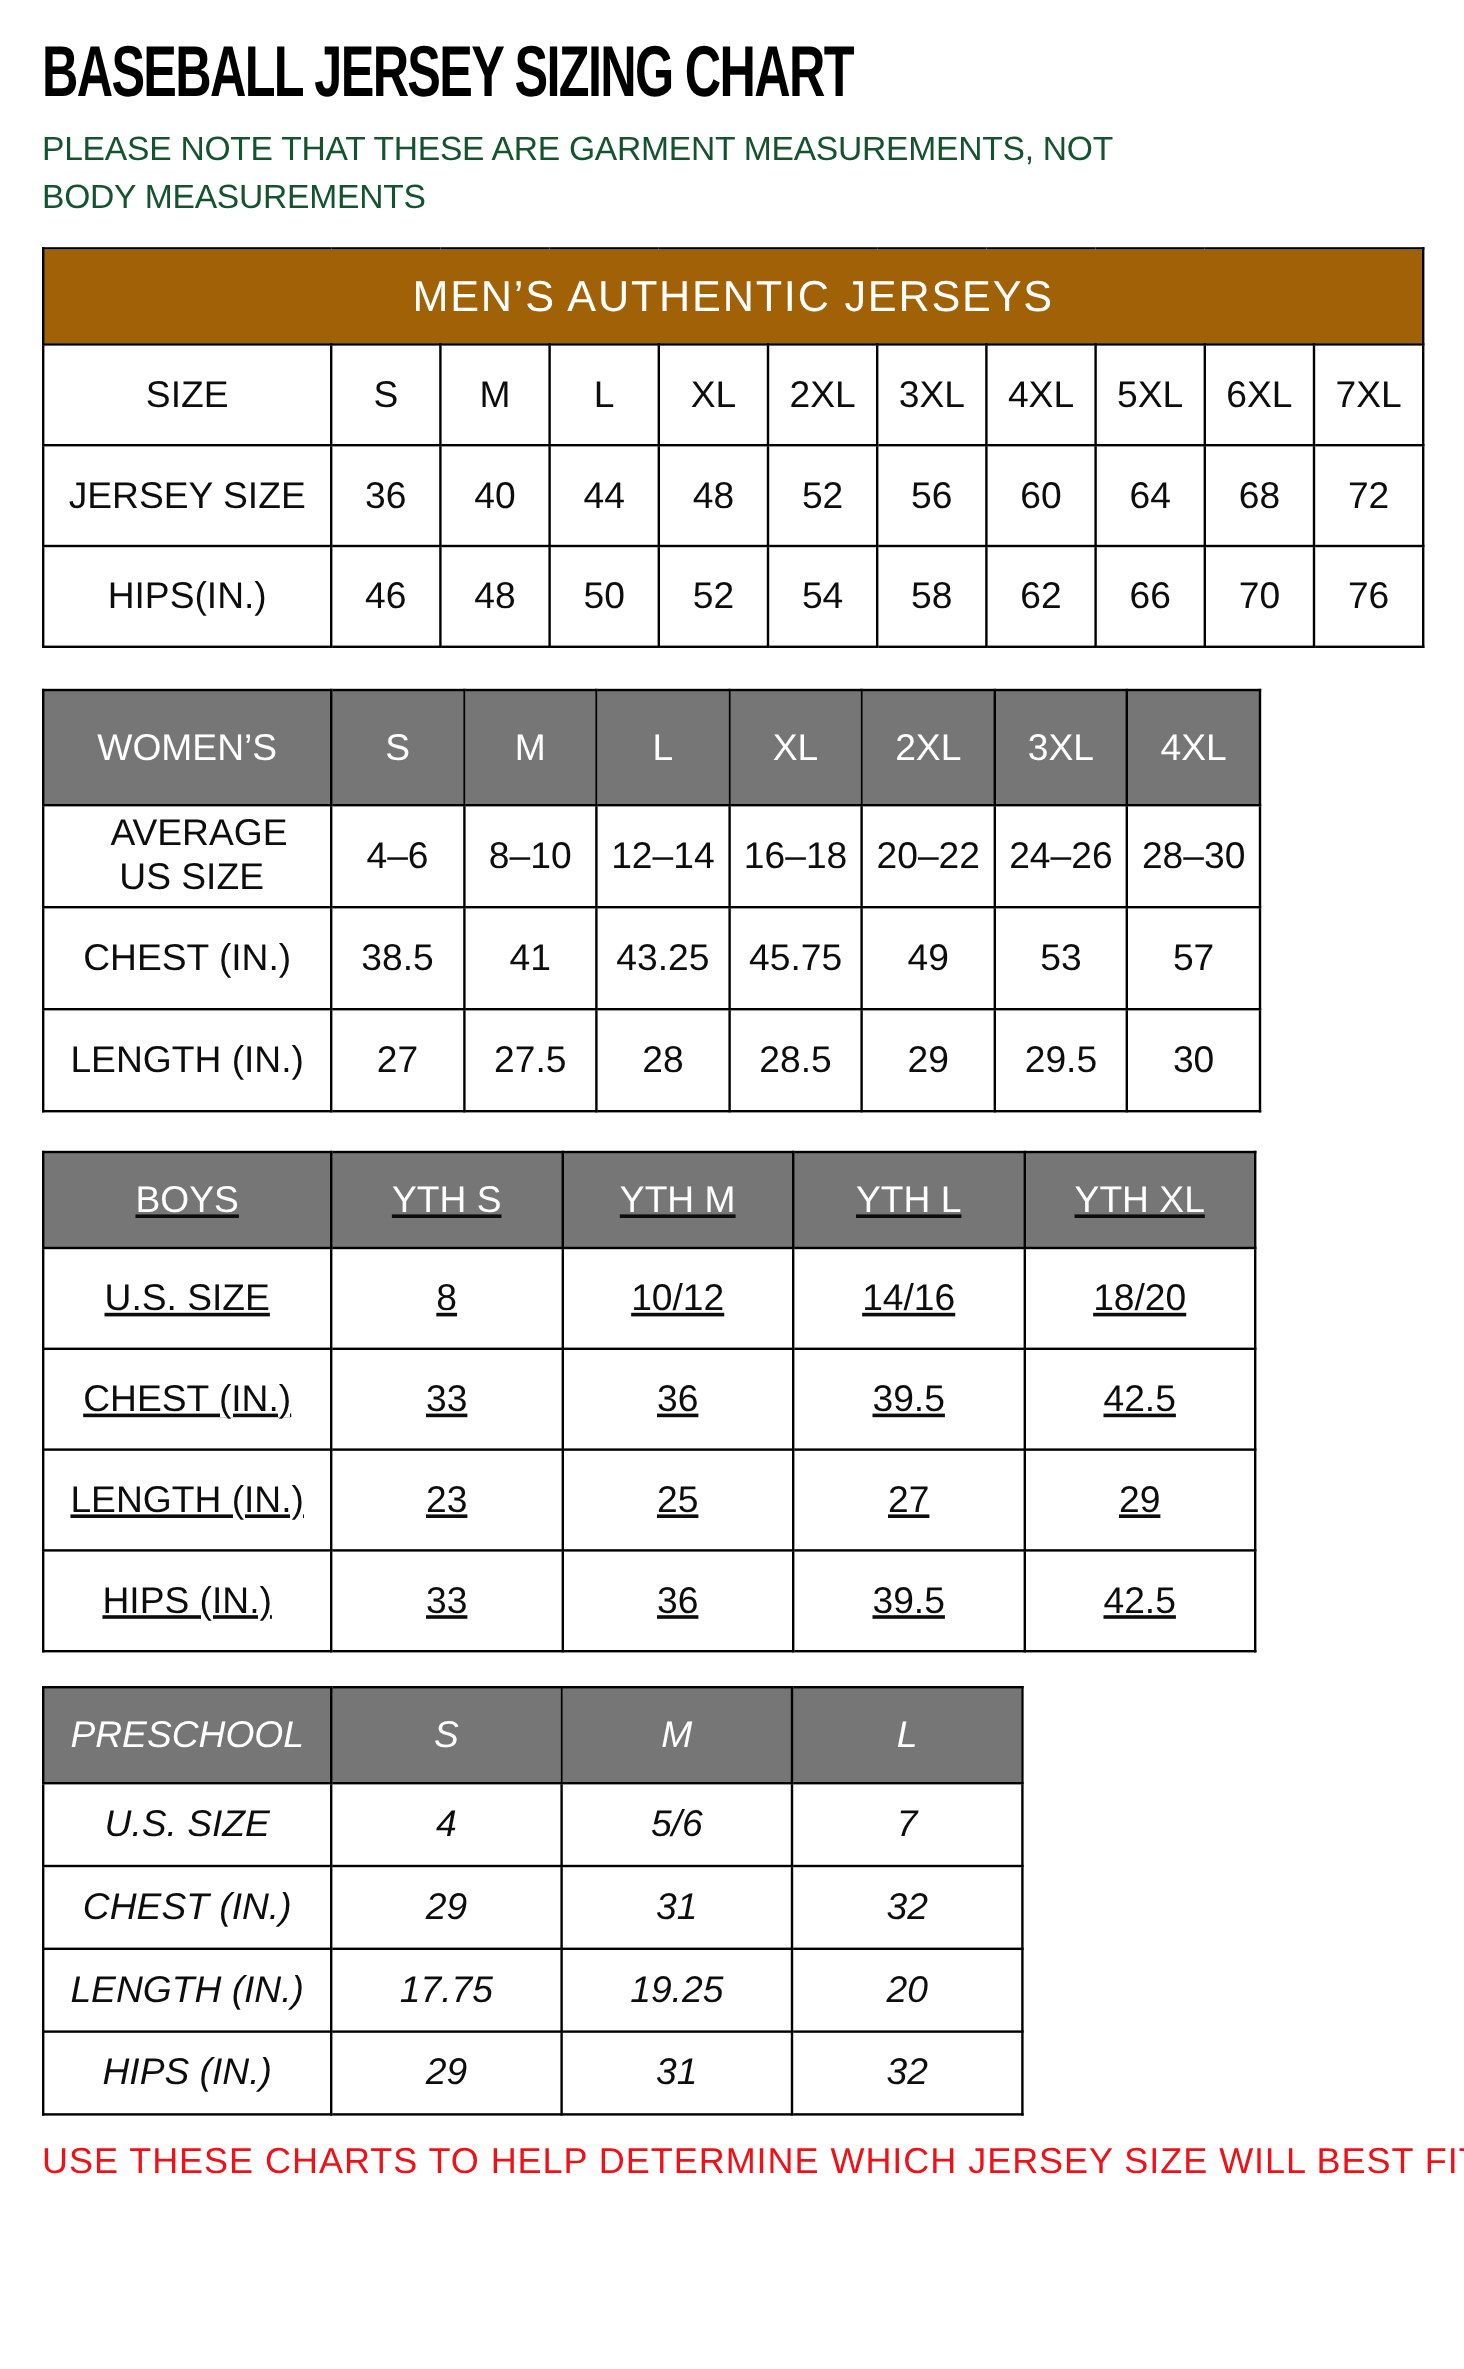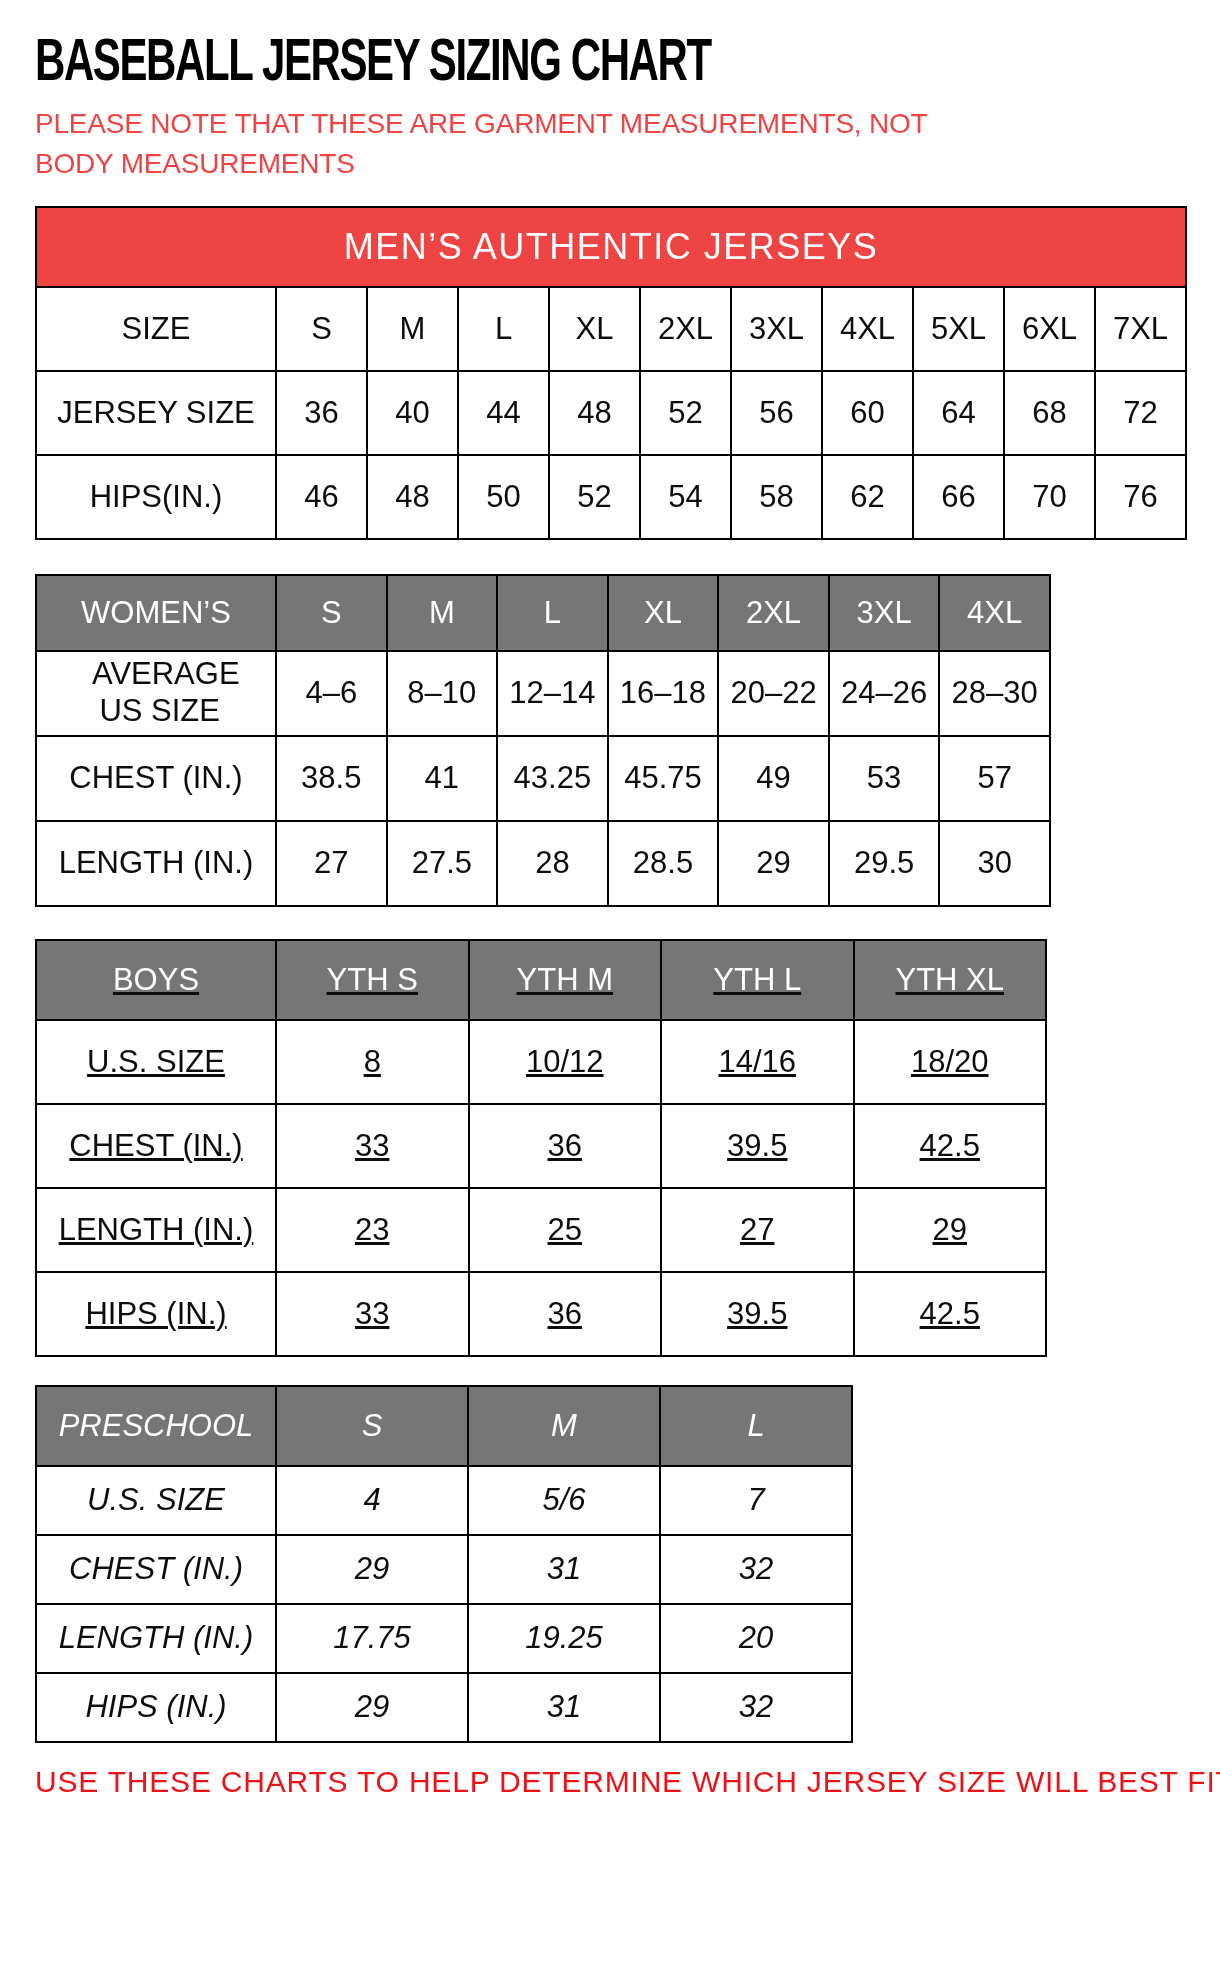--- a/index.html
+++ b/index.html
@@ -24,40 +24,40 @@
     white-space:nowrap;
     height:62px;
     margin-top:4px;
   }
   
   .note{
     margin-top:12px;
     max-width:905px;
     font-size:28px;
     line-height:1.42;
-    color:#ef4444;
+    color:#14532d;
     letter-spacing:-0.2px;
   }
   
   table.szt{
     border-collapse:collapse;
     table-layout:fixed;
     font-size:31px;
     color:#0d0d0d;
   }
   table.szt td{
     border:2px solid #000;
     text-align:center;
     vertical-align:middle;
     padding:0;
     overflow:hidden;
   }
   col.c0{width:240px;}
   td.bn{ 
-    background:#ef4444;
+    background:#a16207;
     color:#ffffff;
     font-size:36px;
     letter-spacing:1.5px;
     margin-left:20px;
   }
   td.gh{ 
     background:#767676;
     color:#ffffff;
     border-bottom-width:4px;
   }
@@ -69,21 +69,21 @@
   }
   
   table.t-mens{width:1152px; margin-top:22px;}
   table.t-womens{width:1016px; margin-top:34px;}
   table.t-boys{width:1012px; margin-top:32px;text-decoration:underline;}
   table.t-preschool{width:818px; margin-top:28px;}
   
   table.t-mens tr{height:84px;}
   table.t-mens tr.banner-row{height:80px;}
   table.t-womens tr{height:85px;}
-  table.t-womens tr.head-row{height:76px;}
+  table.t-womens tr.head-row{height:96px;}
   table.t-boys tr{height:84px;}
   table.t-boys tr.head-row{height:80px;}
   table.t-preschool tr{height:69px;font-style:italic;}
   table.t-preschool tr.head-row{height:80px;}
   
   .footer{
     margin-top:22px;
     font-size:30px;
     letter-spacing:0.8px;
     color:#ee1118;

